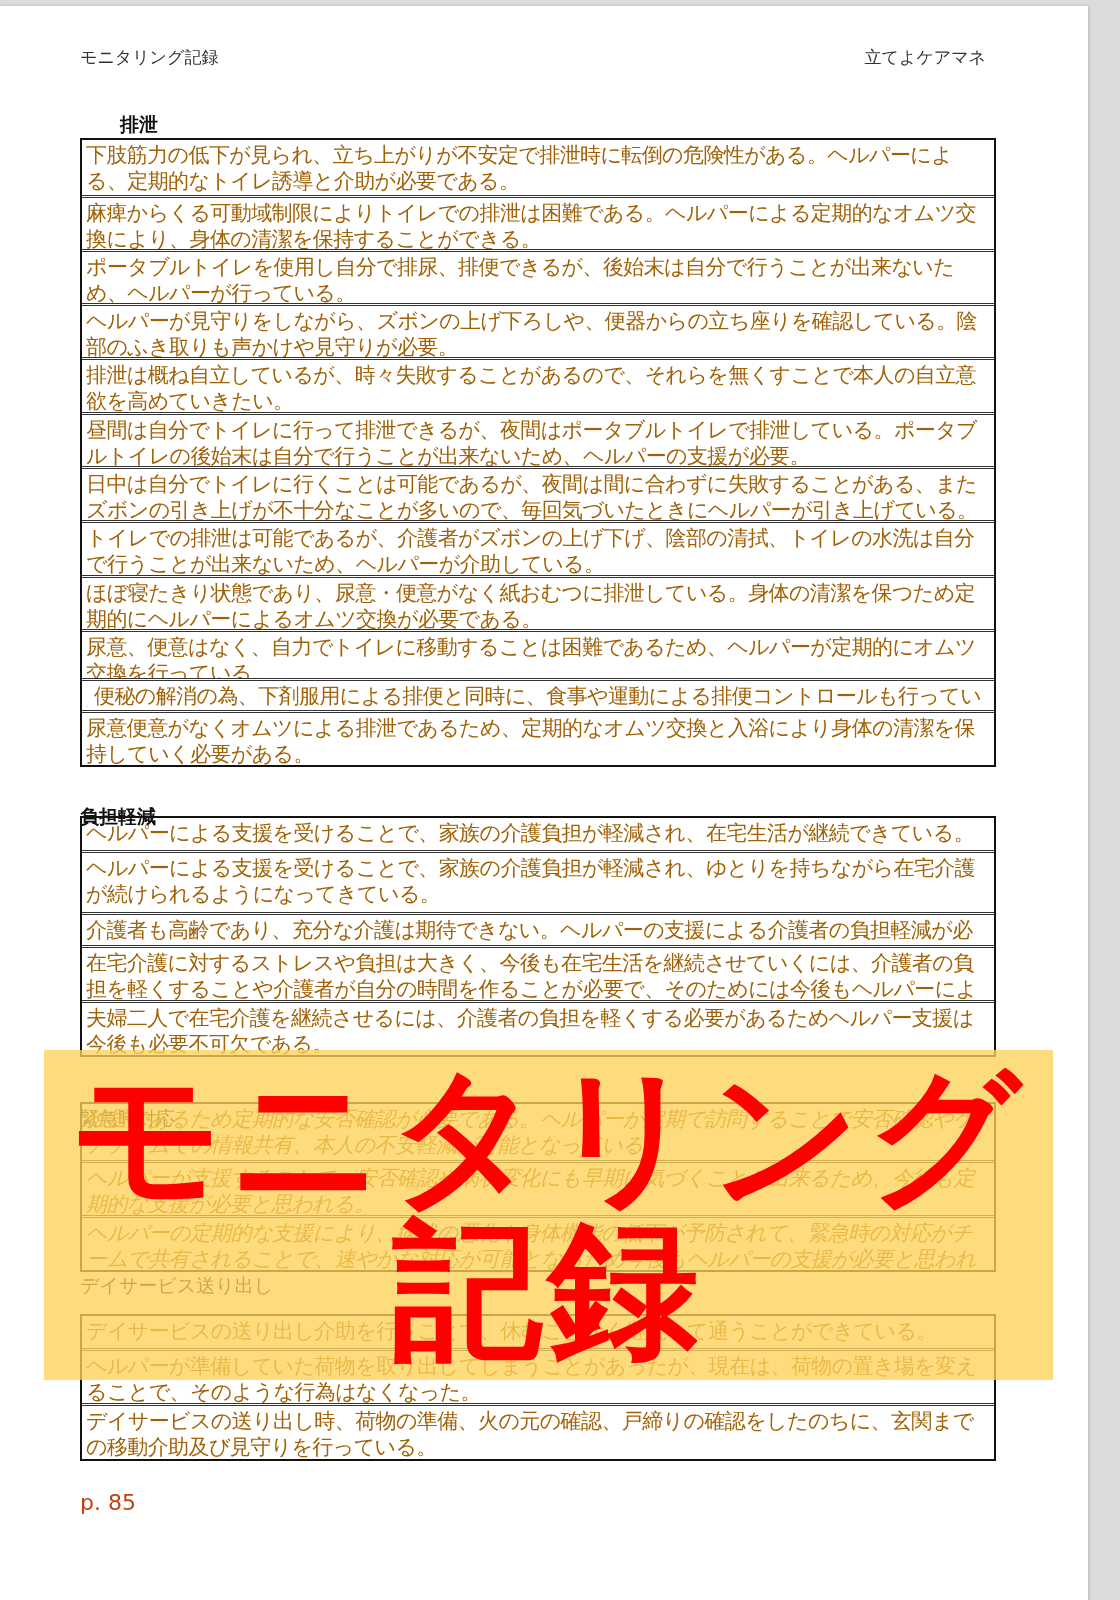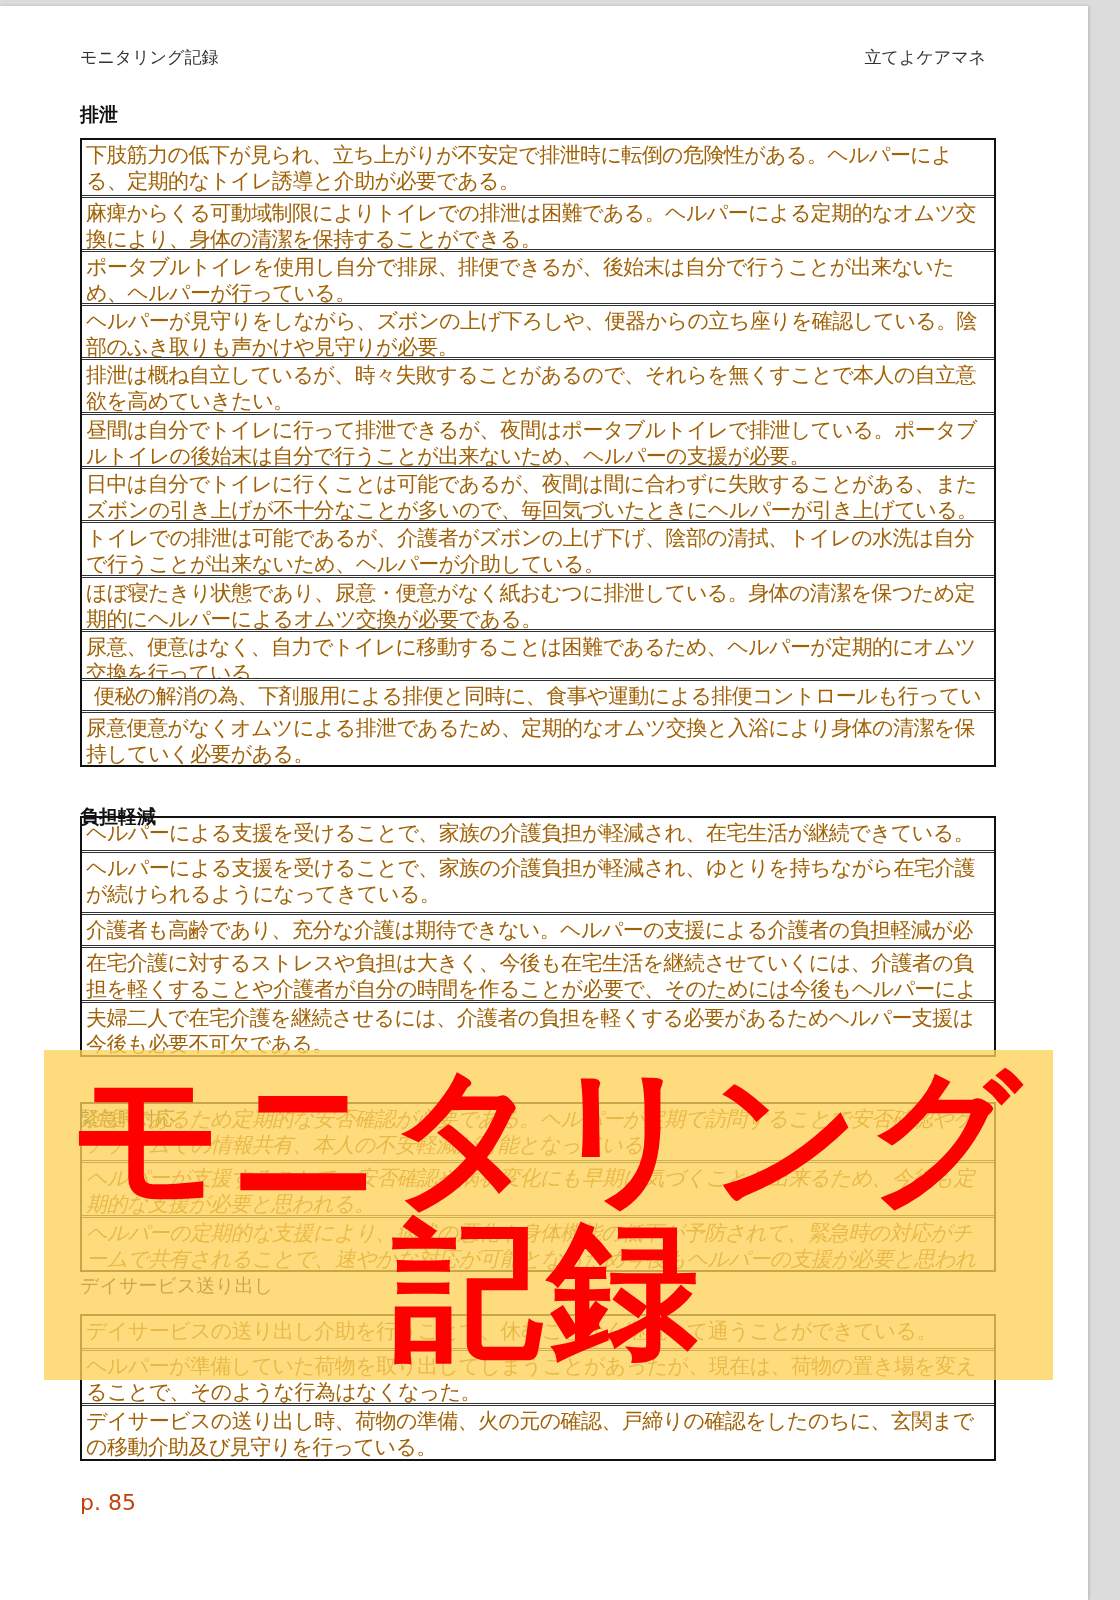--- a/index.html
+++ b/index.html
@@ -60,21 +60,21 @@
 </head>
 <body>
 
 <div class="page">
 
   <div class="run-header">
     <span>モニタリング記録</span>
     <span>立てよケアマネ</span>
   </div>
 
-  <div class="section-title" style="top:96px;">排泄</div>
+  <div class="section-title" style="top:106px;margin-left:40px;">排泄</div>
   <div class="table" style="top:132px;">
     <div class="row" style="height:55px;">下肢筋力の低下が見られ、立ち上がりが不安定で排泄時に転倒の危険性がある。ヘルパーによる、定期的なトイレ誘導と介助が必要である。</div>
     <div class="row" style="height:54px;">麻痺からくる可動域制限によりトイレでの排泄は困難である。ヘルパーによる定期的なオムツ交換により、身体の清潔を保持することができる。</div>
     <div class="row" style="height:54px;">ポータブルトイレを使用し自分で排尿、排便できるが、後始末は自分で行うことが出来ないため、ヘルパーが行っている。</div>
     <div class="row" style="height:54px;">ヘルパーが見守りをしながら、ズボンの上げ下ろしや、便器からの立ち座りを確認している。陰部のふき取りも声かけや見守りが必要。</div>
     <div class="row" style="height:55px;">排泄は概ね自立しているが、時々失敗することがあるので、それらを無くすことで本人の自立意欲を高めていきたい。</div>
     <div class="row" style="height:54px;">昼間は自分でトイレに行って排泄できるが、夜間はポータブルトイレで排泄している。ポータブルトイレの後始末は自分で行うことが出来ないため、ヘルパーの支援が必要。</div>
     <div class="row" style="height:54px;">日中は自分でトイレに行くことは可能であるが、夜間は間に合わずに失敗することがある、またズボンの引き上げが不十分なことが多いので、毎回気づいたときにヘルパーが引き上げている。</div>
     <div class="row" style="height:55px;">トイレでの排泄は可能であるが、介護者がズボンの上げ下げ、陰部の清拭、トイレの水洗は自分で行うことが出来ないため、ヘルパーが介助している。</div>
     <div class="row" style="height:54px;">ほぼ寝たきり状態であり、尿意・便意がなく紙おむつに排泄している。身体の清潔を保つため定期的にヘルパーによるオムツ交換が必要である。</div>

